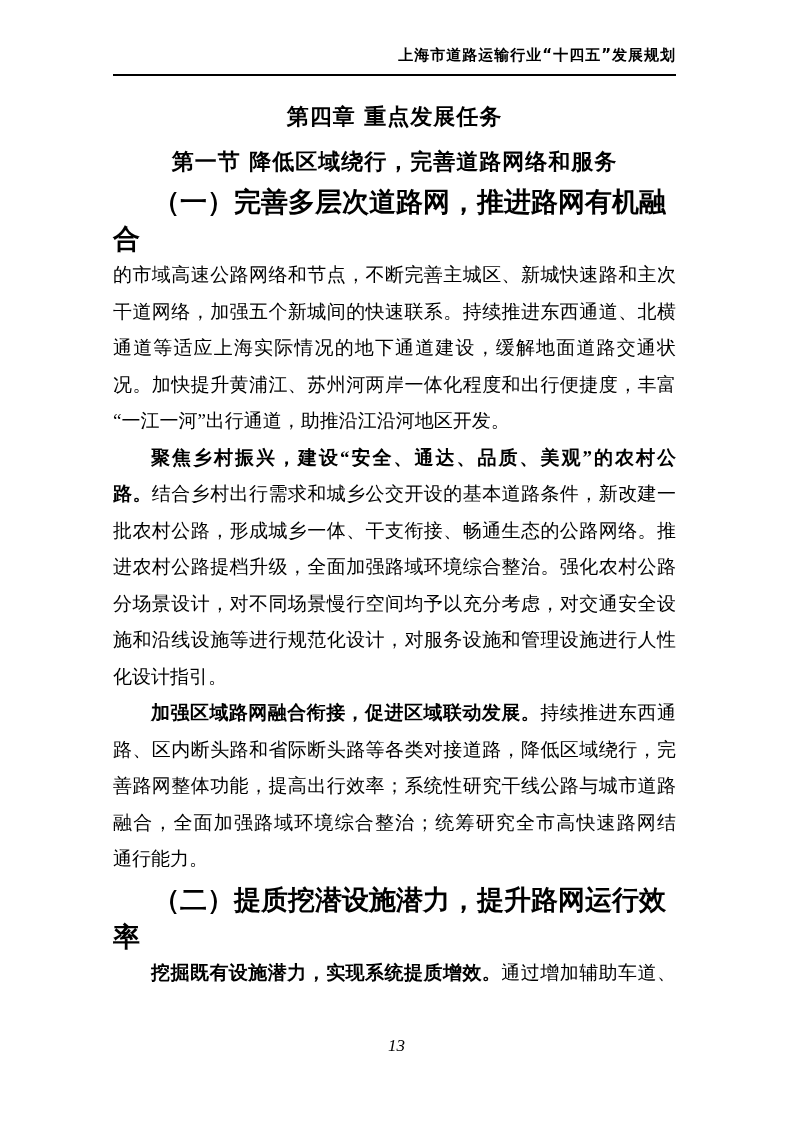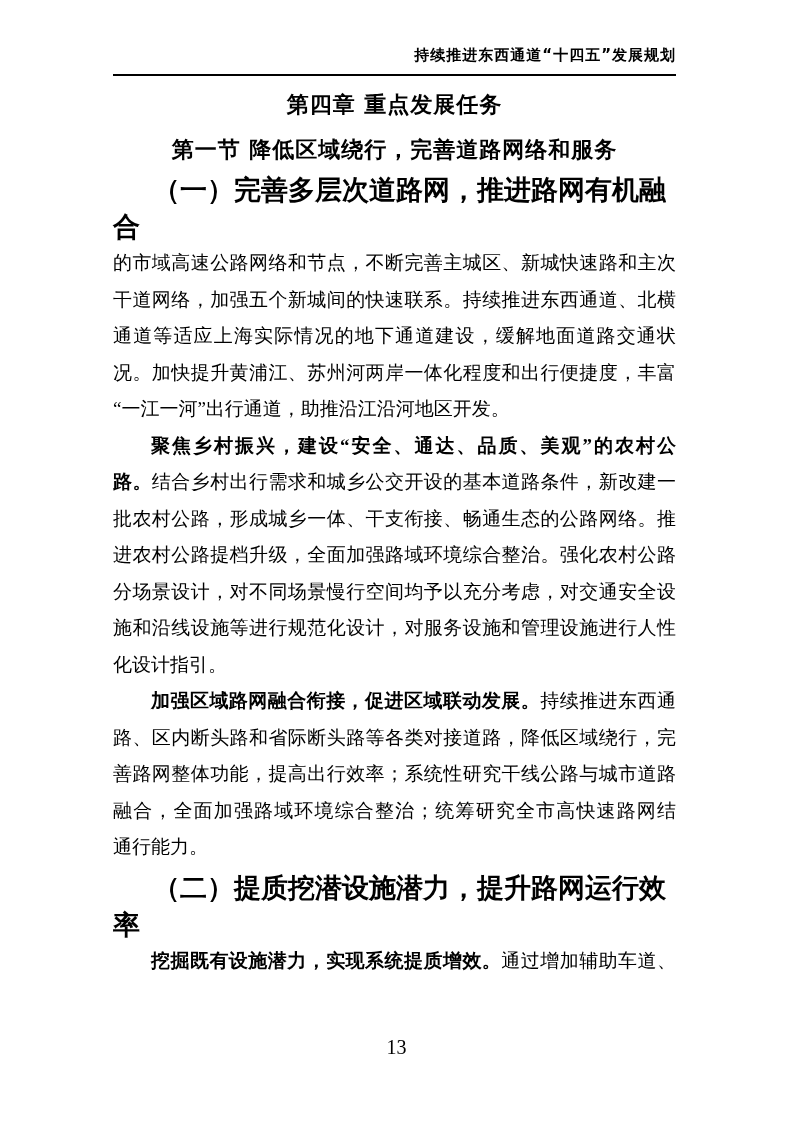--- a/index.html
+++ b/index.html
@@ -26,21 +26,21 @@
   .header-rule {
     position: absolute;
     top: 74px;
     left: 113px;
     width: 563px;
     height: 2px;
     background: #000000;
   }
   .content {
     position: absolute;
-    top: 76px;
+    top: 88px;
     left: 113px;
     width: 563px;
   }
   .chapter-title {
     margin: 10px 0 0 0;
     font-family: "DejaVu Sans", sans-serif;
     font-weight: bold;
     font-size: 22px;
     line-height: 37px;
     text-align: center;
@@ -76,30 +76,31 @@
   }
   .line.indent { text-indent: 38px; }
   .line b { font-weight: bold; }
   .footer {
     position: absolute;
     top: 1036px;
     left: 0;
     width: 793px;
     text-align: center;
     font-family: "Liberation Serif", serif;
-    font-size: 20px;
+    font-size: 17px;
+    font-style: italic;
   }
 </style>
 </head>
 <body>
 
 <div class="page">
 
   <div class="running-header">
-    <span>持续推进东西通道“十四五”发展规划</span>
+    <span>上海市道路运输行业“十四五”发展规划</span>
   </div>
 
   <div class="header-rule"></div>
 
   <div class="content">
     <h1 class="chapter-title">第四章 重点发展任务</h1>
     <h2 class="section-title">第一节 降低区域绕行，完善道路网络和服务</h2>
     <div id="blocks">
         <div class="subheading">（一）完善多层次道路网，推进路网有机融合</div>
         <div class="paragraph">

